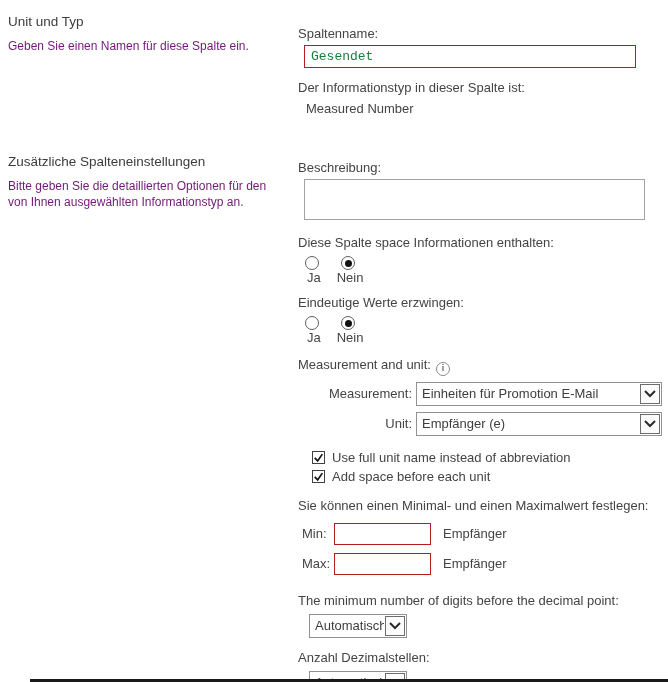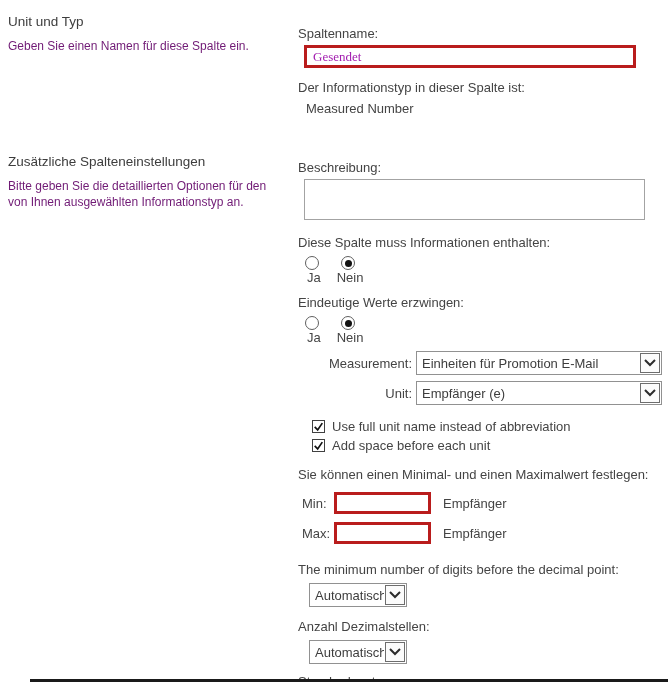--- a/index.html
+++ b/index.html
@@ -16,22 +16,22 @@
   .left-col { width: 290px; flex: 0 0 290px; padding-left: 8px; }
   .right-col { flex: 1 1 auto; padding-left: 8px; padding-right: 6px; }
   .sec-title { font-size: 13.5px; font-weight: normal; color: #3d3d3d; margin-top: 6px; }
   .sec-desc  { font-size: 12px; color: #701a75; margin-top: 9px; line-height: 16px; max-width: 272px; }
 
   .field-label { color: #444444; }
   .mt18 { margin-top: 18px; } .mt14 { margin-top: 14px; } .mt12 { margin-top: 12px; }
   .mt10 { margin-top: 10px; } .mt8 { margin-top: 8px; } .mt6 { margin-top: 6px; } .mt4 { margin-top: 4px; }
 
   .text-input {
-    display: block; height: 23px; border: 3px solid #b91c1c; background: #fff;
-    font-family: Liberation Serif, serif; font-size: 13px; color: #a21caf; padding: 0 6px; outline: none;
+    display: block; height: 23px; border: 1px solid #b91c1c; background: #fff;
+    font-family: Liberation Mono, monospace; font-size: 13px; color: #15803d; padding: 0 6px; outline: none;
   }
   .input-wide { width: 332px; margin-left: 6px; }
   .textarea {
     width: 341px; height: 41px; margin-left: 6px;
     border: 1px solid #a3a3a3; background: #fff; resize: none;
     font-family: inherit; font-size: 13px; color: #3d3d3d; padding: 2px 4px; outline: none;
   }
   .indent-value { margin-left: 8px; color: #444444; }
 
   .radio-row { display: flex; align-items: center; margin-left: 5px; }
@@ -103,21 +103,21 @@
   <div class="section section2">
     <div class="left-col">
       <div class="sec-title">Zusätzliche Spalteneinstellungen</div>
       <div class="sec-desc">Bitte geben Sie die detaillierten Optionen für den von Ihnen ausgewählten Informationstyp an.</div>
     </div>
     <div class="right-col">
 
       <div class="field-label mt12">Beschreibung:</div>
       <textarea class="textarea mt4" style=""></textarea>
 
-      <div class="field-label mt12">Diese Spalte muss Informationen enthalten:</div>
+      <div class="field-label mt12">Diese Spalte space Informationen enthalten:</div>
       <div class="radio-row mt6">
         <span class="radio">
           <span class="circle">
               <span class="dot"></span>
             </span>
           <span class="rlabel">Ja</span>
         </span>
         <span class="radio on">
           <span class="circle">
               <span class="dot"></span>
@@ -135,20 +135,23 @@
           <span class="rlabel">Ja</span>
         </span>
         <span class="radio on">
           <span class="circle">
               <span class="dot"></span>
             </span>
           <span class="rlabel">Nein</span>
         </span>
       </div>
 
+      <div class="field-label mt12">
+        <span>Measurement and unit:</span><span class="info-icon">i</span>
+      </div>
 
       <div class="hrow mt6">
         <span class="sel-label">Measurement:</span>
         <span class="select grow">
           <span class="sel-text">Einheiten für Promotion E-Mail</span>
           <span class="arrowbox">
             <svg width="12" height="8" viewBox="0 0 12 8">
                 <path d="M1 1 L6 6 L11 1" fill="none" stroke="#2b2b2b" stroke-width="2"></path>
               </svg>
           </span>

